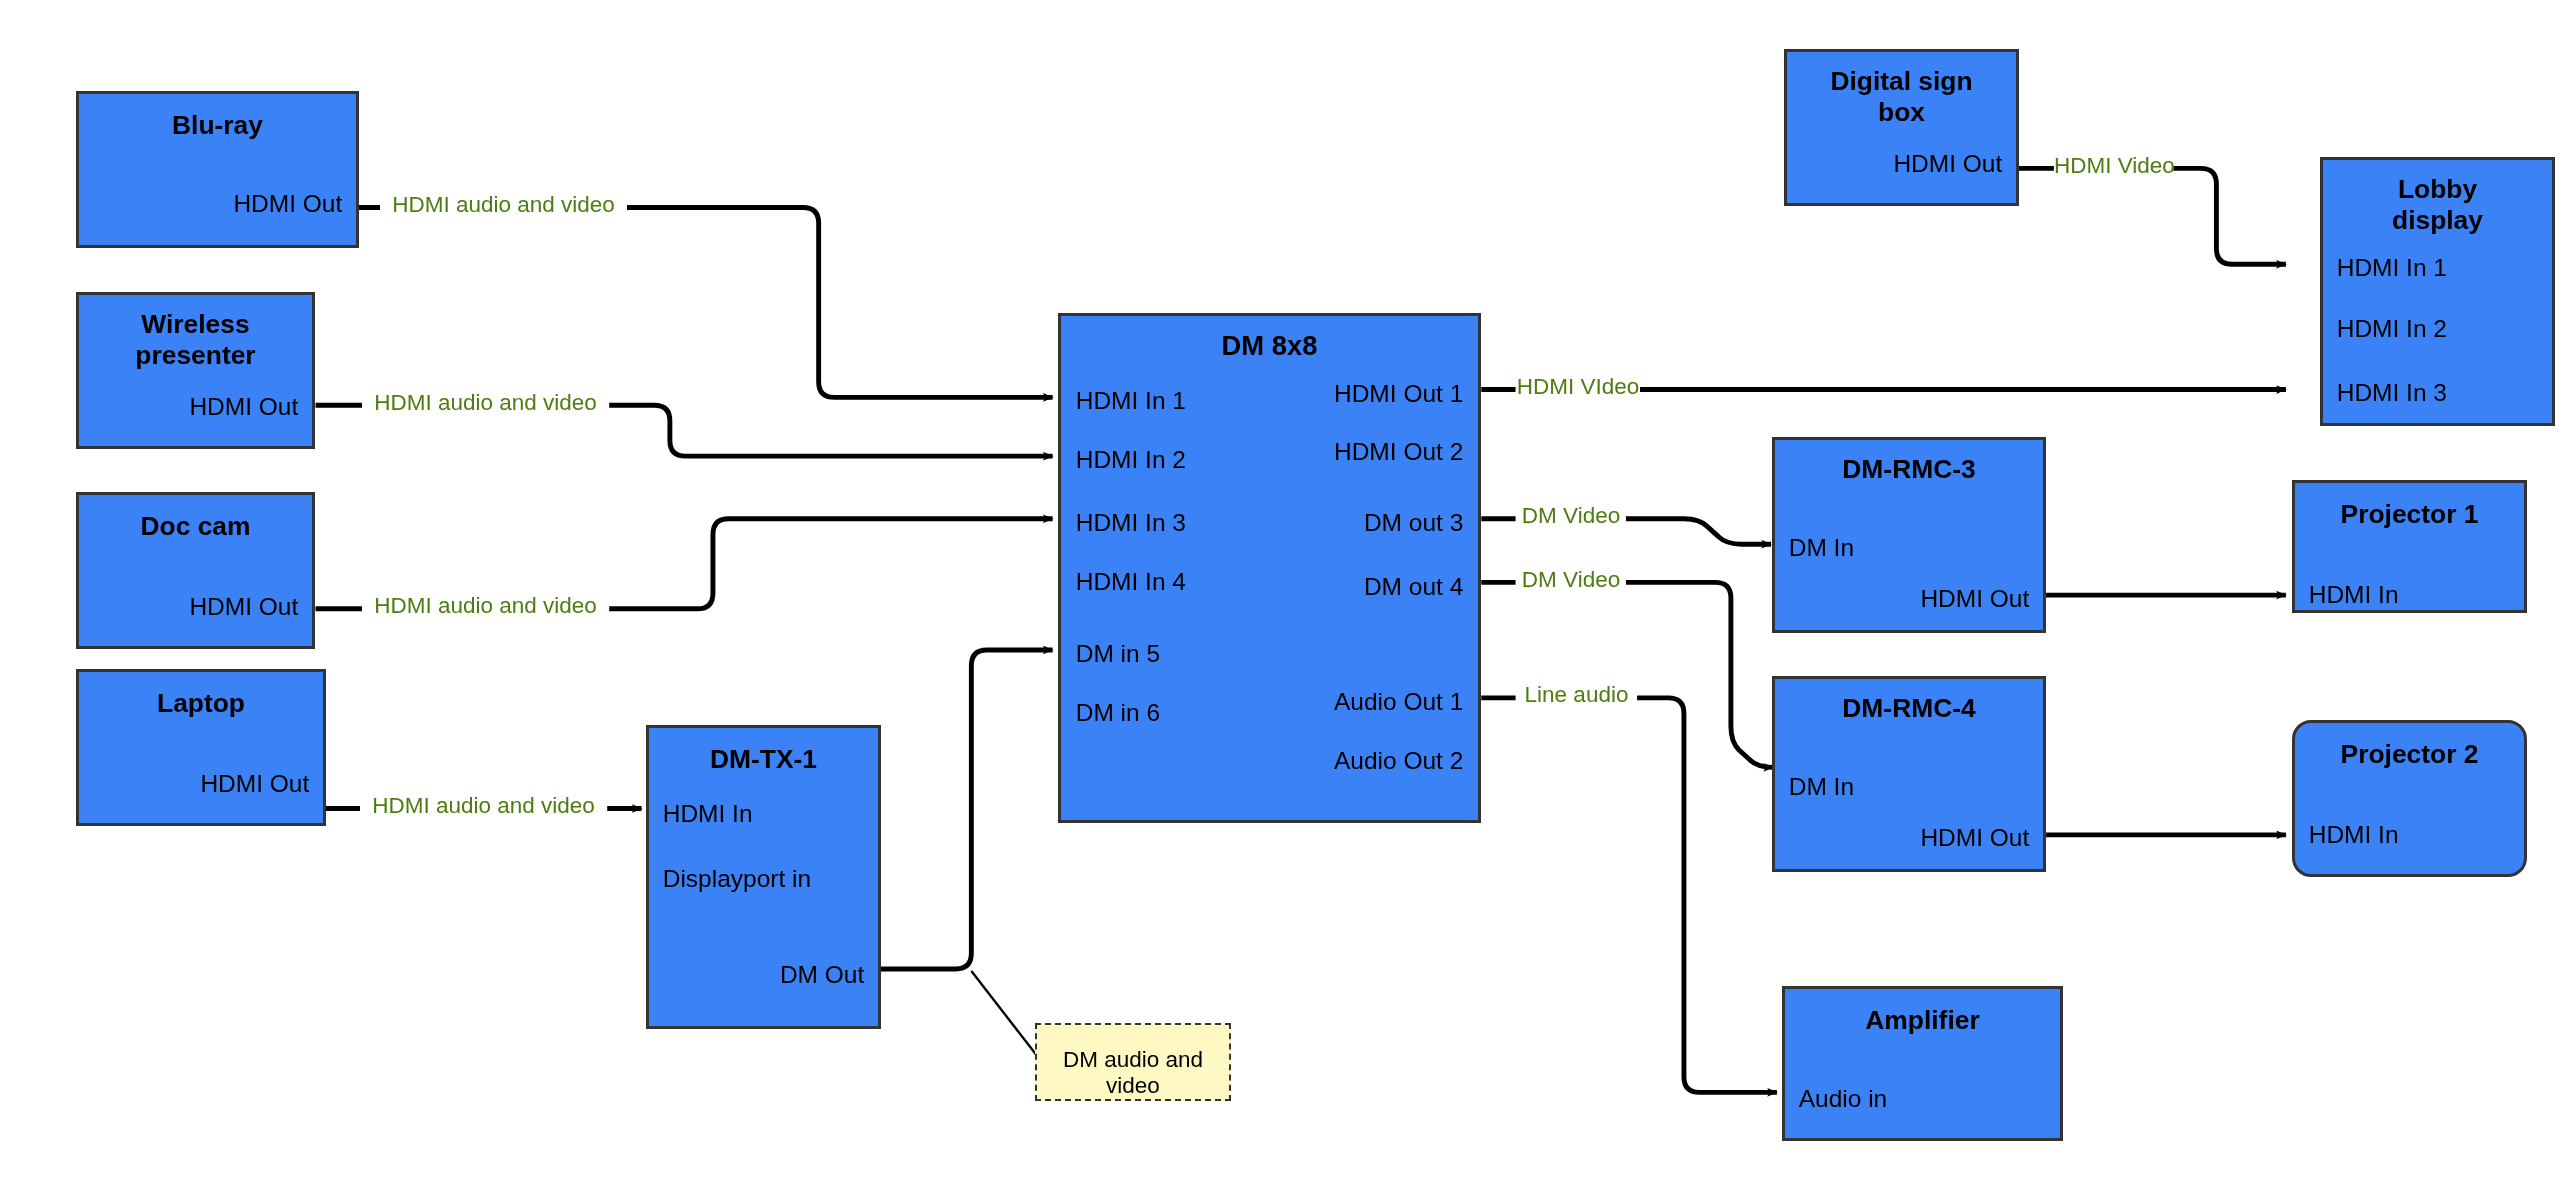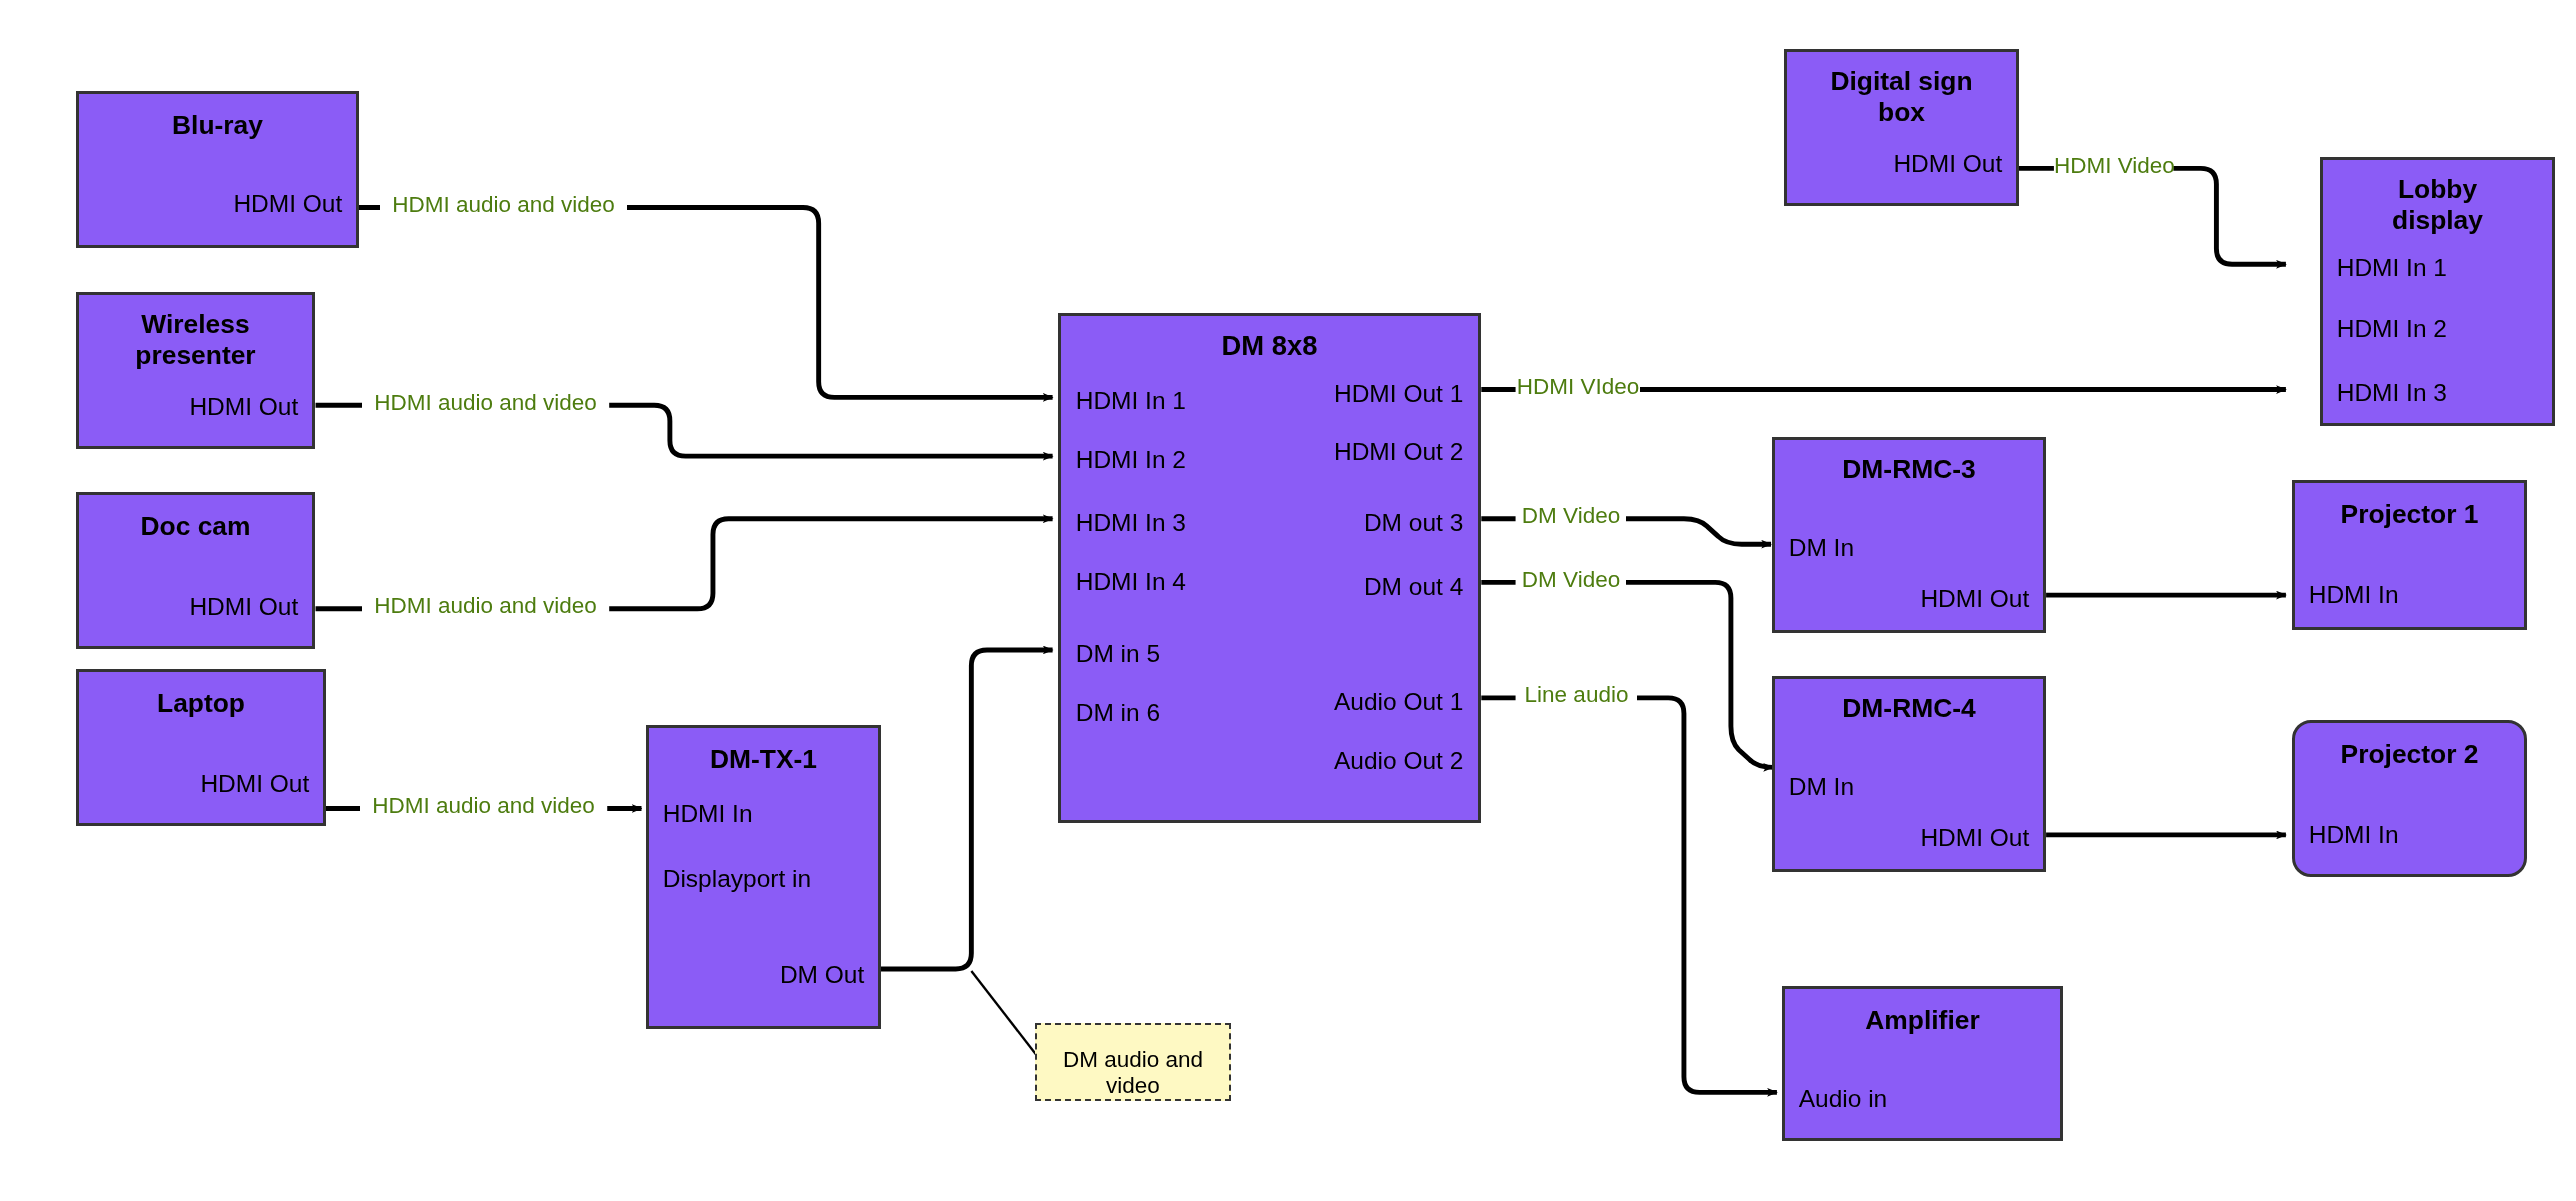--- a/index.html
+++ b/index.html
@@ -1,19 +1,19 @@
 <!DOCTYPE html>
 <html><head>
 <meta charset="utf-8">
 <style>
   html,body{margin:0;padding:0;background:#ffffff;}
   body{font-family:"Liberation Sans",sans-serif;}
   #stage{position:relative;width:2576px;height:1201px;background:#ffffff;overflow:hidden;}
   svg#wires{position:absolute;left:0;top:0;width:2576px;height:1201px;}
-  .node{position:absolute;box-sizing:border-box;background:#8b5cf6;border:3.9px solid #333333;}
+  .node{position:absolute;box-sizing:border-box;background:#3b82f6;border:3.9px solid #333333;}
   .node .title{font-weight:bold;text-align:center;color:#000;}
   .port{color:#000;white-space:nowrap;}
   .p-left{text-align:left;}
   .p-right{text-align:right;}
   .cablelabel{position:absolute;color:#4d7c0f;background:#ffffff;white-space:nowrap;text-align:center;line-height:1;}
   .callout{position:absolute;box-sizing:border-box;border:2px dashed #333;background:#fef9c3;
            display:flex;align-items:flex-end;justify-content:center;text-align:center;color:#000;line-height:1.15;}
 </style>
 </head>
 <body>
@@ -116,21 +116,21 @@
     <div class="port p-left" style="font-size:24.5px;position:absolute;left:13.7px;top:94px;">DM In</div>
     <div class="port p-right" style="font-size:24.5px;position:absolute;right:13.7px;top:145px;">HDMI Out</div>
   </div>
 
   <div class="node" style="left:1772px;top:676px;width:274px;height:196px;">
     <div class="title" style="font-size:26.4px;margin-top:13.7px;">DM-RMC-4</div>
     <div class="port p-left" style="font-size:24.5px;position:absolute;left:13.7px;top:94px;">DM In</div>
     <div class="port p-right" style="font-size:24.5px;position:absolute;right:13.7px;top:145px;">HDMI Out</div>
   </div>
 
-  <div class="node" style="left:2292px;top:480px;width:235px;height:150px;">
+  <div class="node" style="left:2292px;top:480px;width:235px;height:133px;">
     <div class="title" style="font-size:26.4px;margin-top:15.7px;">Projector 1</div>
     <div class="port p-left" style="font-size:24.5px;position:absolute;left:13.7px;top:98px;">HDMI In</div>
   </div>
 
   <div class="node" style="left:2292px;top:720px;width:235px;height:157px;border-radius:19px;">
     <div class="title" style="font-size:26.4px;margin-top:15.7px;">Projector 2</div>
     <div class="port p-left" style="font-size:24.5px;position:absolute;left:13.7px;top:98px;">HDMI In</div>
   </div>
 
   <div class="node" style="left:1782px;top:986px;width:281px;height:155px;">

